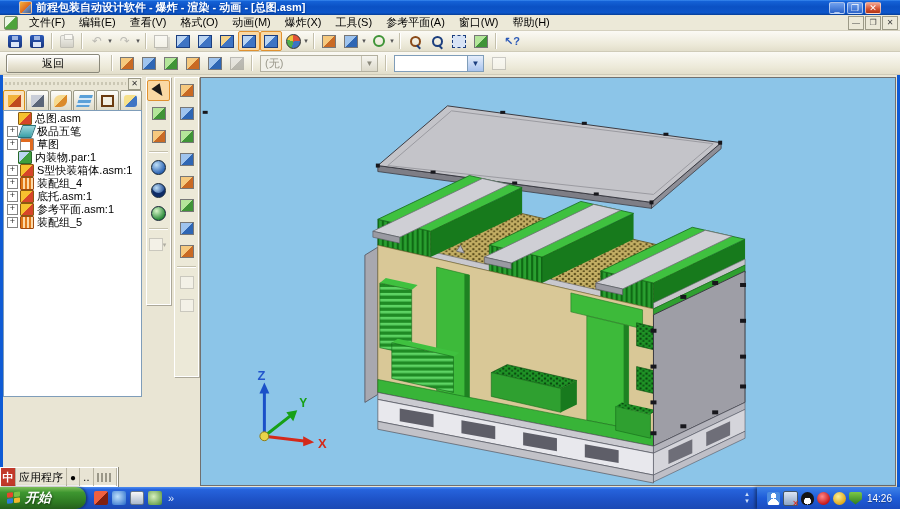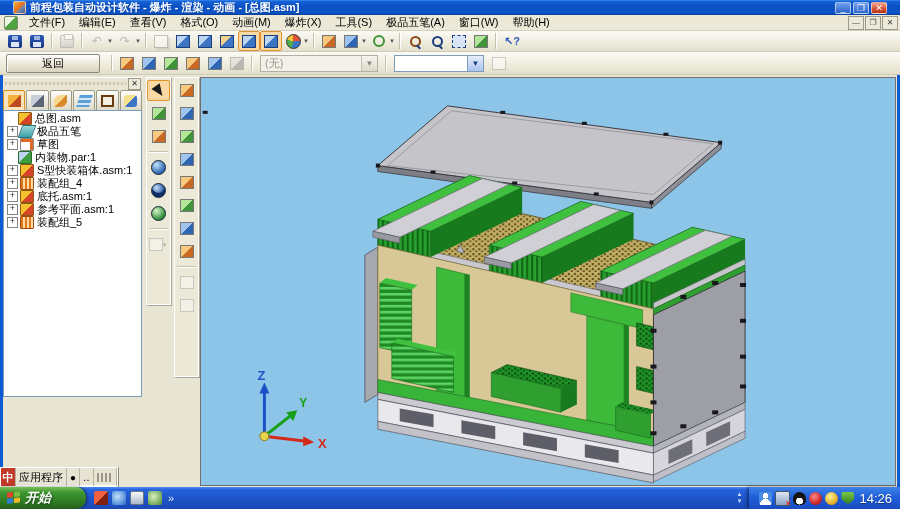--- a/index.html
+++ b/index.html
@@ -2,21 +2,21 @@
 <html style="--sky: #8CC5E8; --titlebar-blue: #0B51C4; --taskbar-blue: #1E53C8; --start-green: #3E9630; --model-green: #3CBA3C; --model-tan: #D9C897; --model-gray: #9E9EA6; --active-tool-orange: #FAD9A4;"><head>
 <meta charset="utf-8">
 <style>
   html,body{margin:0;padding:0;width:900px;height:509px;overflow:hidden;
     font-family:"Liberation Sans","DejaVu Sans",sans-serif;font-size:11px;}
   .app{position:relative;width:900px;height:509px;background:#ECE9D8;}
 
   
   .titlebar{position:absolute;left:0;top:0;width:900px;height:15px;
     background:linear-gradient(180deg,#3C8CF0 0%,#1461D6 10%,#0B51C4 45%,#0D56CA 85%,#063D96 100%);
-    display:flex;align-items:center;padding:0 13px;box-sizing:border-box;color:#fff;}
+    display:flex;align-items:center;padding:0 19px;box-sizing:border-box;color:#fff;}
   .titlebar .appicon{width:11px;height:11px;margin-right:4px;border-radius:2px;
     background:linear-gradient(135deg,#F4B13C 0%,#E06A1F 55%,#7A90B8 56%,#44608C 100%);border:1px solid #fff8;}
   .titlebar .ttext{font-weight:bold;font-size:11px;text-shadow:1px 1px 1px #00308080;white-space:nowrap;overflow:hidden;flex:1;}
   .wbtns{display:flex;gap:2px;}
   .wbtn{width:16px;height:12px;border-radius:2px;border:1px solid #ffffff90;color:#fff;font-size:9px;line-height:10px;
     text-align:center;background:linear-gradient(#71A1EE,#2B63C8);box-sizing:border-box;}
   .wbtn.close{background:linear-gradient(#F5A590,#D4502F 60%,#B03416);}
 
   
   .menubar{position:absolute;left:0;top:15px;width:900px;height:16px;background:#ECE9D8;
@@ -162,21 +162,21 @@
   .tray{height:22px;display:flex;align-items:center;gap:3px;padding:0 8px 0 10px;
     background:linear-gradient(180deg,#3E83E8 0%,#1E5CD8 50%,#1A4CC0 100%);box-shadow:-2px 0 3px #0006;}
   .tricon{width:13px;height:13px;border-radius:2px;position:relative;}
   .tr-user{background:radial-gradient(circle at 50% 30%,#fff 0 24%,transparent 25%),radial-gradient(circle at 50% 95%,#fff 0 38%,transparent 39%),#4C8CE0;}
   .tr-net{background:linear-gradient(#DDE6F4,#8CA4C4);border:1px solid #456;}
   .tr-net::after{content:"✕";position:absolute;right:-2px;bottom:-3px;color:#E02818;font-size:8px;font-weight:bold;}
   .tr-qq{background:radial-gradient(circle at 50% 70%,#fff 0 30%,transparent 31%),#141414;border-radius:50% 50% 40% 40%;}
   .tr-alert{background:radial-gradient(circle at 40% 35%,#F88,#C81818 70%);border-radius:50%;}
   .tr-coin{background:radial-gradient(circle at 40% 35%,#FBF098,#E0A818 70%);border-radius:50%;}
   .tr-shield{background:linear-gradient(#7CC845,#2A7A1E);clip-path:polygon(0 0,100% 0,100% 60%,50% 100%,0 60%);}
-  .traytime{color:#fff;font-size:13px;margin-left:2px;text-shadow:0 1px 1px #0006;}
+  .traytime{color:#fff;font-size:10px;margin-left:2px;text-shadow:0 1px 1px #0006;}
 </style>
 </head>
 <body>
 
 <div class="app">
 
   <div class="titlebar">
     <div class="appicon"></div>
     <div class="ttext">前程包装自动设计软件 - 爆炸 - 渲染 - 动画 - [总图.asm]</div>
     <div class="wbtns">
@@ -188,21 +188,21 @@
 
   <div class="menubar">
     <div class="docicon"></div>
     <div class="menuitem">文件(F)</div>
     <div class="menuitem">编辑(E)</div>
     <div class="menuitem">查看(V)</div>
     <div class="menuitem">格式(O)</div>
     <div class="menuitem">动画(M)</div>
     <div class="menuitem">爆炸(X)</div>
     <div class="menuitem">工具(S)</div>
-    <div class="menuitem">极品五笔(A)</div>
+    <div class="menuitem">参考平面(A)</div>
     <div class="menuitem">窗口(W)</div>
     <div class="menuitem">帮助(H)</div>
     <div class="spring"></div>
     <div class="mbtn">—</div>
     <div class="mbtn">❐</div>
     <div class="mbtn">✕</div>
   </div>
 
   <div class="tb tb1">
     <div class="tbtn">

